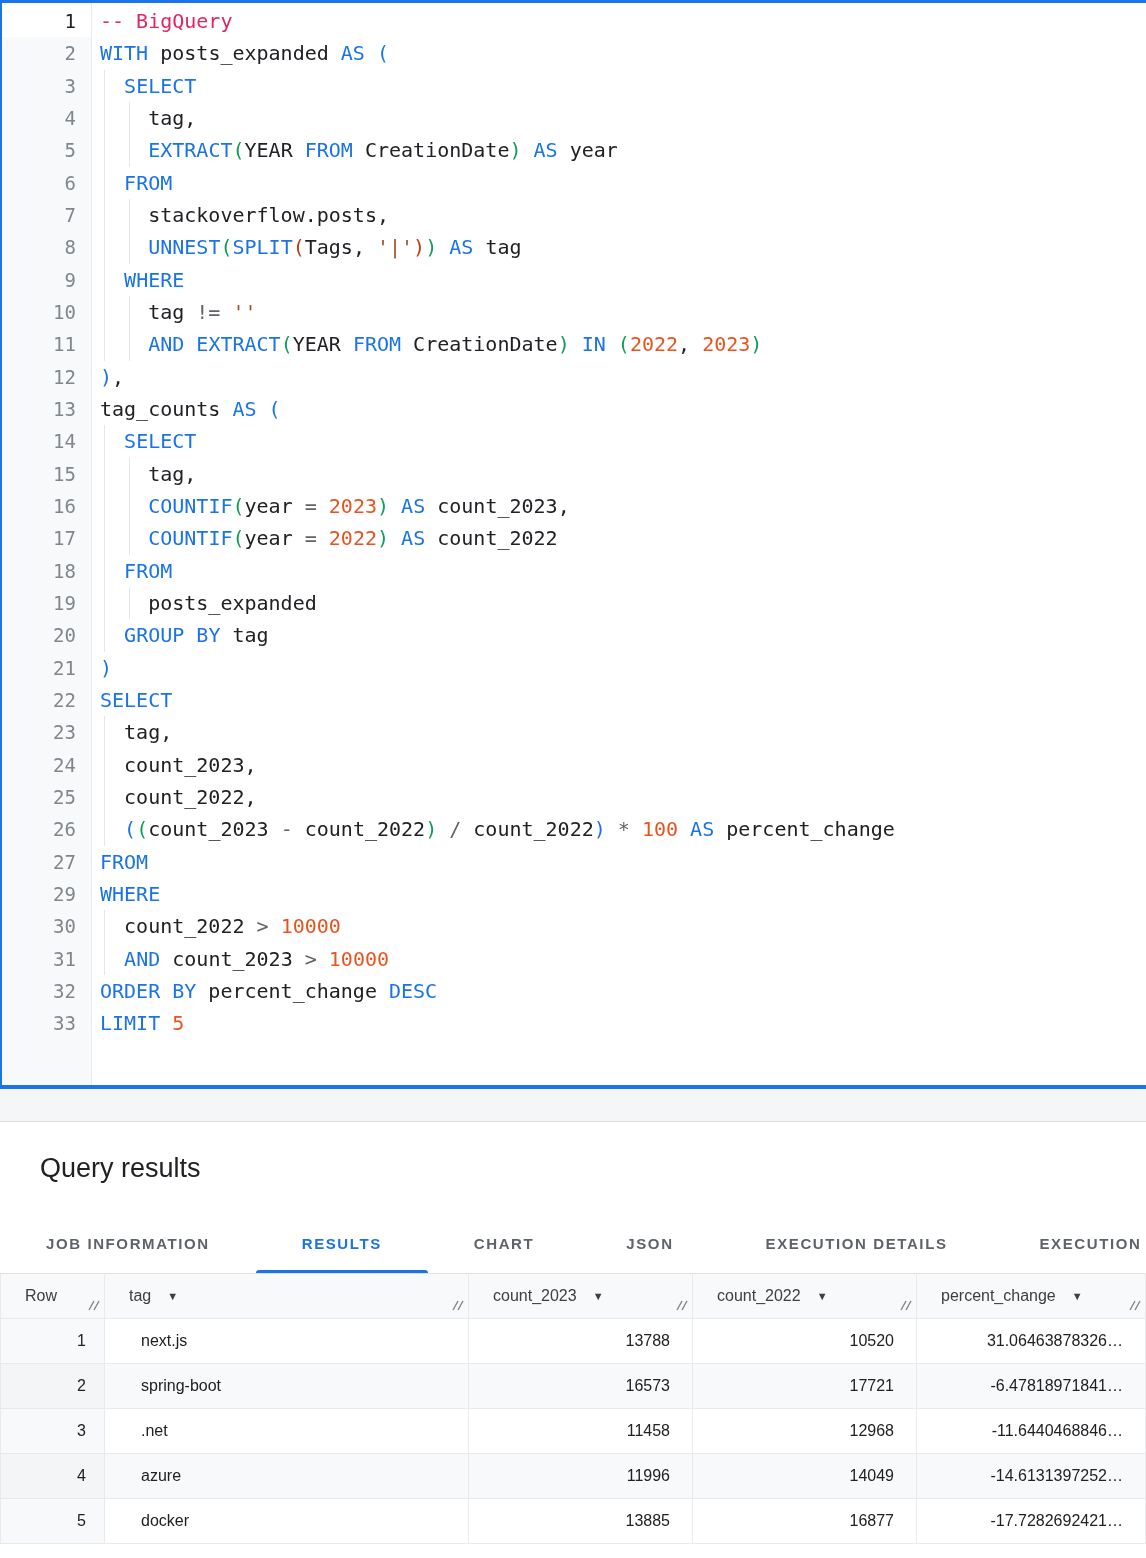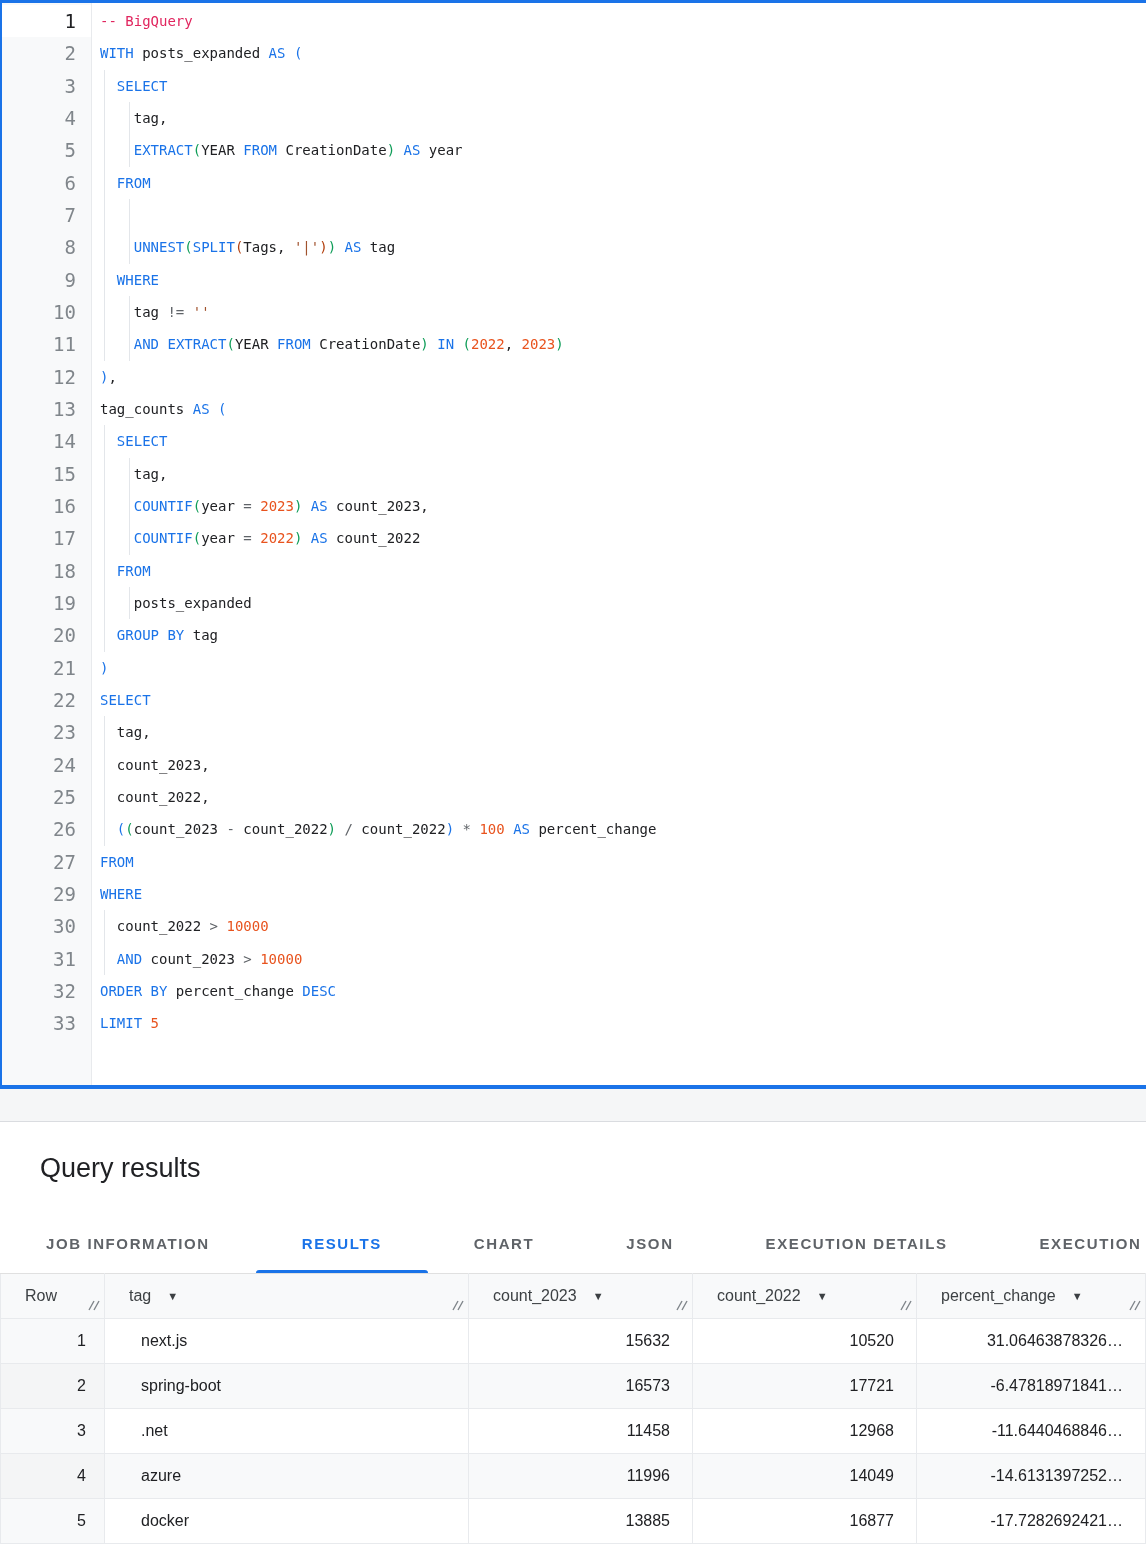--- a/index.html
+++ b/index.html
@@ -11,21 +11,21 @@
     font-family:"Liberation Sans",sans-serif;}
   
   .editor{position:relative;background:#fff;border-top:3px solid var(--accent);
     border-left:2px solid var(--accent);border-bottom:4px solid var(--accent);
     padding-top:2px;height:1089px;overflow:hidden;}
   .cl{display:flex;height:32.33px;line-height:32.33px;white-space:pre;
     font-family:"DejaVu Sans Mono",monospace;}
   .ln{flex:0 0 90px;width:90px;text-align:right;padding-right:15px;
     background:#f8f9fa;border-right:1px solid #e8eaed;color:#80868b;font-size:19px;}
   .cl.current .ln{background:#ffffff;color:#202124;}
-  .codeline{position:relative;flex:1;padding-left:8px;font-size:14px;color:var(--id);}
+  .codeline{position:relative;flex:1;padding-left:8px;font-size:20px;color:var(--id);}
   .guide{position:absolute;top:0;bottom:0;width:1px;background:#e3e6ea;}
   .gutter-fill{position:absolute;left:0;top:0;bottom:0;width:90px;background:#f8f9fa;
     border-right:1px solid #e8eaed;z-index:0;}
   .lines{position:relative;z-index:1;}
   .tk-kw{color:var(--kw);} .tk-com{color:var(--com);} .tk-num{color:var(--num);}
   .tk-str{color:var(--str);} .tk-b1{color:var(--kw);} .tk-b2{color:var(--b2);}
   .tk-b3{color:var(--b3);} .tk-op{color:var(--op);} .tk-id{color:var(--id);}
   
   .band{height:33px;background:#f5f6f7;border-bottom:1px solid #dadce0;}
   
@@ -59,21 +59,21 @@
 
 <div class="editor">
   <div class="gutter-fill"></div>
   <div class="lines" id="code-lines">
       <div class="cl current"><span class="ln">1</span><span class="codeline"><span class="tk-com">-- BigQuery</span></span></div>
       <div class="cl"><span class="ln">2</span><span class="codeline"><span class="tk-kw">WITH</span><span class="tk-id"> posts_expanded </span><span class="tk-kw">AS</span><span class="tk-id"> </span><span class="tk-b1">(</span></span></div>
       <div class="cl"><span class="ln">3</span><span class="codeline"><span class="guide" style="left: 12px;"></span><span class="tk-id">  </span><span class="tk-kw">SELECT</span></span></div>
       <div class="cl"><span class="ln">4</span><span class="codeline"><span class="guide" style="left: 12px;"></span><span class="guide" style="left: 37.3px;"></span><span class="tk-id">    tag,</span></span></div>
       <div class="cl"><span class="ln">5</span><span class="codeline"><span class="guide" style="left: 12px;"></span><span class="guide" style="left: 37.3px;"></span><span class="tk-id">    </span><span class="tk-kw">EXTRACT</span><span class="tk-b2">(</span><span class="tk-id">YEAR </span><span class="tk-kw">FROM</span><span class="tk-id"> CreationDate</span><span class="tk-b2">)</span><span class="tk-id"> </span><span class="tk-kw">AS</span><span class="tk-id"> year</span></span></div>
       <div class="cl"><span class="ln">6</span><span class="codeline"><span class="guide" style="left: 12px;"></span><span class="tk-id">  </span><span class="tk-kw">FROM</span></span></div>
-      <div class="cl"><span class="ln">7</span><span class="codeline"><span class="guide" style="left: 12px;"></span><span class="guide" style="left: 37.3px;"></span></span></div>
+      <div class="cl"><span class="ln">7</span><span class="codeline"><span class="guide" style="left: 12px;"></span><span class="guide" style="left: 37.3px;"></span><span class="tk-id">    stackoverflow.posts,</span></span></div>
       <div class="cl"><span class="ln">8</span><span class="codeline"><span class="guide" style="left: 12px;"></span><span class="guide" style="left: 37.3px;"></span><span class="tk-id">    </span><span class="tk-kw">UNNEST</span><span class="tk-b2">(</span><span class="tk-kw">SPLIT</span><span class="tk-b3">(</span><span class="tk-id">Tags, </span><span class="tk-str">'|'</span><span class="tk-b3">)</span><span class="tk-b2">)</span><span class="tk-id"> </span><span class="tk-kw">AS</span><span class="tk-id"> tag</span></span></div>
       <div class="cl"><span class="ln">9</span><span class="codeline"><span class="guide" style="left: 12px;"></span><span class="tk-id">  </span><span class="tk-kw">WHERE</span></span></div>
       <div class="cl"><span class="ln">10</span><span class="codeline"><span class="guide" style="left: 12px;"></span><span class="guide" style="left: 37.3px;"></span><span class="tk-id">    tag </span><span class="tk-op">!=</span><span class="tk-id"> </span><span class="tk-str">''</span></span></div>
       <div class="cl"><span class="ln">11</span><span class="codeline"><span class="guide" style="left: 12px;"></span><span class="guide" style="left: 37.3px;"></span><span class="tk-id">    </span><span class="tk-kw">AND</span><span class="tk-id"> </span><span class="tk-kw">EXTRACT</span><span class="tk-b2">(</span><span class="tk-id">YEAR </span><span class="tk-kw">FROM</span><span class="tk-id"> CreationDate</span><span class="tk-b2">)</span><span class="tk-id"> </span><span class="tk-kw">IN</span><span class="tk-id"> </span><span class="tk-b2">(</span><span class="tk-num">2022</span><span class="tk-id">, </span><span class="tk-num">2023</span><span class="tk-b2">)</span></span></div>
       <div class="cl"><span class="ln">12</span><span class="codeline"><span class="tk-b1">)</span><span class="tk-id">,</span></span></div>
       <div class="cl"><span class="ln">13</span><span class="codeline"><span class="tk-id">tag_counts </span><span class="tk-kw">AS</span><span class="tk-id"> </span><span class="tk-b1">(</span></span></div>
       <div class="cl"><span class="ln">14</span><span class="codeline"><span class="guide" style="left: 12px;"></span><span class="tk-id">  </span><span class="tk-kw">SELECT</span></span></div>
       <div class="cl"><span class="ln">15</span><span class="codeline"><span class="guide" style="left: 12px;"></span><span class="guide" style="left: 37.3px;"></span><span class="tk-id">    tag,</span></span></div>
       <div class="cl"><span class="ln">16</span><span class="codeline"><span class="guide" style="left: 12px;"></span><span class="guide" style="left: 37.3px;"></span><span class="tk-id">    </span><span class="tk-kw">COUNTIF</span><span class="tk-b2">(</span><span class="tk-id">year </span><span class="tk-op">=</span><span class="tk-id"> </span><span class="tk-num">2023</span><span class="tk-b2">)</span><span class="tk-id"> </span><span class="tk-kw">AS</span><span class="tk-id"> count_2023,</span></span></div>
       <div class="cl"><span class="ln">17</span><span class="codeline"><span class="guide" style="left: 12px;"></span><span class="guide" style="left: 37.3px;"></span><span class="tk-id">    </span><span class="tk-kw">COUNTIF</span><span class="tk-b2">(</span><span class="tk-id">year </span><span class="tk-op">=</span><span class="tk-id"> </span><span class="tk-num">2022</span><span class="tk-b2">)</span><span class="tk-id"> </span><span class="tk-kw">AS</span><span class="tk-id"> count_2022</span></span></div>
@@ -134,21 +134,21 @@
             </svg></span></th>
       <th><span>percent_change</span><span class="sort">▼</span><span class="rsz"><svg width="13" height="13">
               <path d="M1 12 L6 3 M6 12 L11 3" stroke="#80868b" stroke-width="1.4" fill="none"></path>
             </svg></span></th>
     </tr>
   </thead>
   <tbody id="table-body">
       <tr>
         <td class="rownum">1</td>
         <td class="tagcell">next.js</td>
-        <td class="numcell">15632</td>
+        <td class="numcell">13788</td>
         <td class="numcell">10520</td>
         <td class="numcell">31.06463878326…</td>
       </tr>
       <tr class="stripe">
         <td class="rownum">2</td>
         <td class="tagcell">spring-boot</td>
         <td class="numcell">16573</td>
         <td class="numcell">17721</td>
         <td class="numcell">-6.47818971841…</td>
       </tr>

